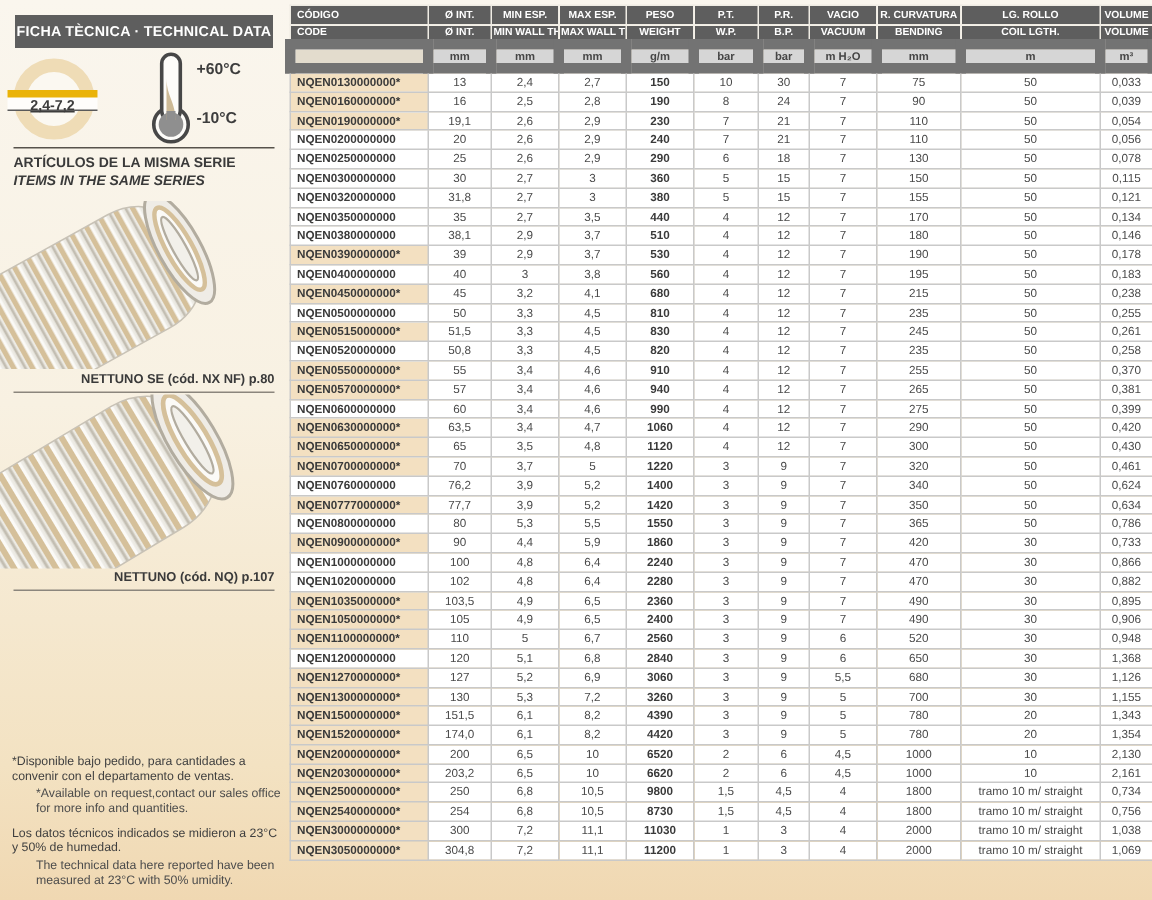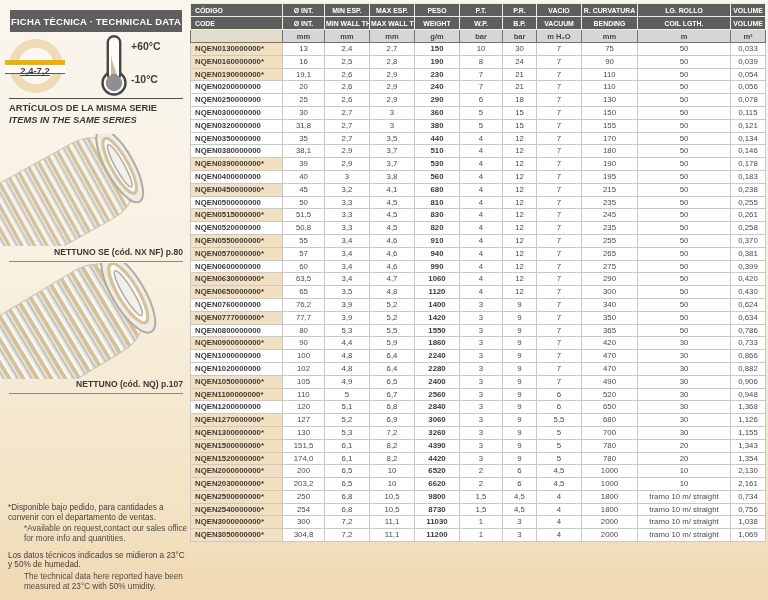--- a/index.html
+++ b/index.html
@@ -46,21 +46,21 @@
   .table-wrap { position:absolute; left:190px; top:3px; width:575px; }
   table { border-collapse:collapse; table-layout:fixed; width:575px; }
   thead td {
     background:#5e5e5e; color:#fff; font-weight:bold; font-size:6.9px;
     text-align:center; height:13px; padding:0 1px; border:1px solid #efece4;
     overflow:hidden; white-space:nowrap;
   }
   thead tr.h1 td:first-child, thead tr.h2 td:first-child { text-align:left; padding-left:4px; }
   thead tr.units td {
     background:#d6d6d6; color:#464646; font-size:7.5px; font-weight:bold;
-    border:1px solid #737373; height:13px;
+    border:7px solid #737373; height:13px;
   }
   thead tr.units td:first-child { background:#e3dccd; }
   tbody td {
     background:#fff; border:1px solid #c9c9c9; text-align:center;
     font-size:7.8px; color:#4a4a4a; height:11.8px; line-height:11.8px;
     padding:0; overflow:hidden; white-space:nowrap;
   }
   tbody td.code { text-align:left; padding-left:4px; font-weight:bold; color:#3a3a3a; }
   tbody td.code.hl { background:#f3e0c1; }
   tbody td.peso { font-weight:bold; color:#3a3a3a; }
@@ -448,20 +448,33 @@
           <td>4,8</td>
           <td class="peso">1120</td>
           <td>4</td>
           <td>12</td>
           <td>7</td>
           <td>300</td>
           <td>50</td>
           <td>0,430</td>
         </tr>
         <tr>
+          <td class="code hl">NQEN0700000000*</td>
+          <td>70</td>
+          <td>3,7</td>
+          <td>5</td>
+          <td class="peso">1220</td>
+          <td>3</td>
+          <td>9</td>
+          <td>7</td>
+          <td>320</td>
+          <td>50</td>
+          <td>0,461</td>
+        </tr>
+        <tr>
           <td class="code">NQEN0760000000</td>
           <td>76,2</td>
           <td>3,9</td>
           <td>5,2</td>
           <td class="peso">1400</td>
           <td>3</td>
           <td>9</td>
           <td>7</td>
           <td>340</td>
           <td>50</td>
@@ -524,20 +537,33 @@
           <td>102</td>
           <td>4,8</td>
           <td>6,4</td>
           <td class="peso">2280</td>
           <td>3</td>
           <td>9</td>
           <td>7</td>
           <td>470</td>
           <td>30</td>
           <td>0,882</td>
+        </tr>
+        <tr>
+          <td class="code hl">NQEN1035000000*</td>
+          <td>103,5</td>
+          <td>4,9</td>
+          <td>6,5</td>
+          <td class="peso">2360</td>
+          <td>3</td>
+          <td>9</td>
+          <td>7</td>
+          <td>490</td>
+          <td>30</td>
+          <td>0,895</td>
         </tr>
         <tr>
           <td class="code hl">NQEN1050000000*</td>
           <td>105</td>
           <td>4,9</td>
           <td>6,5</td>
           <td class="peso">2400</td>
           <td>3</td>
           <td>9</td>
           <td>7</td>

